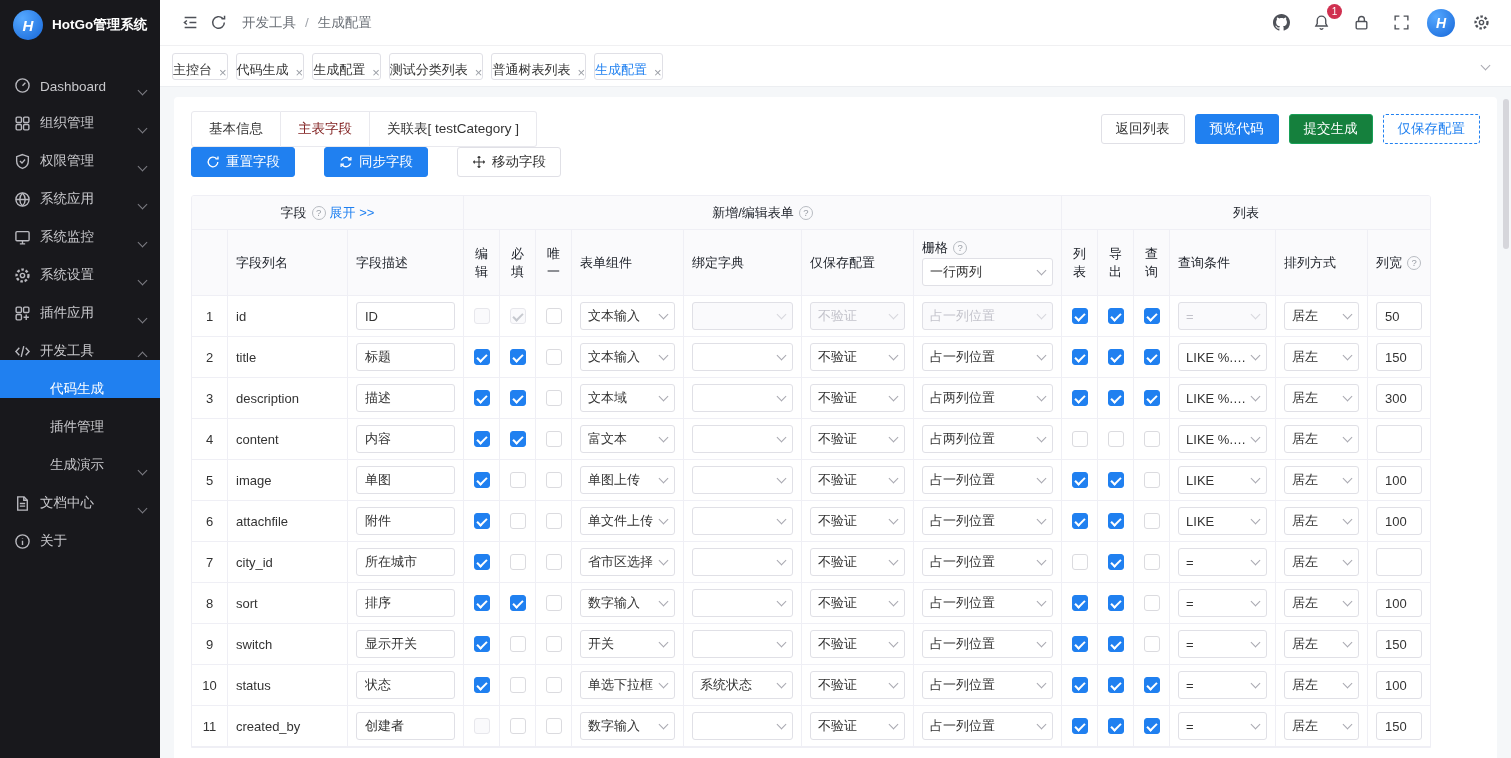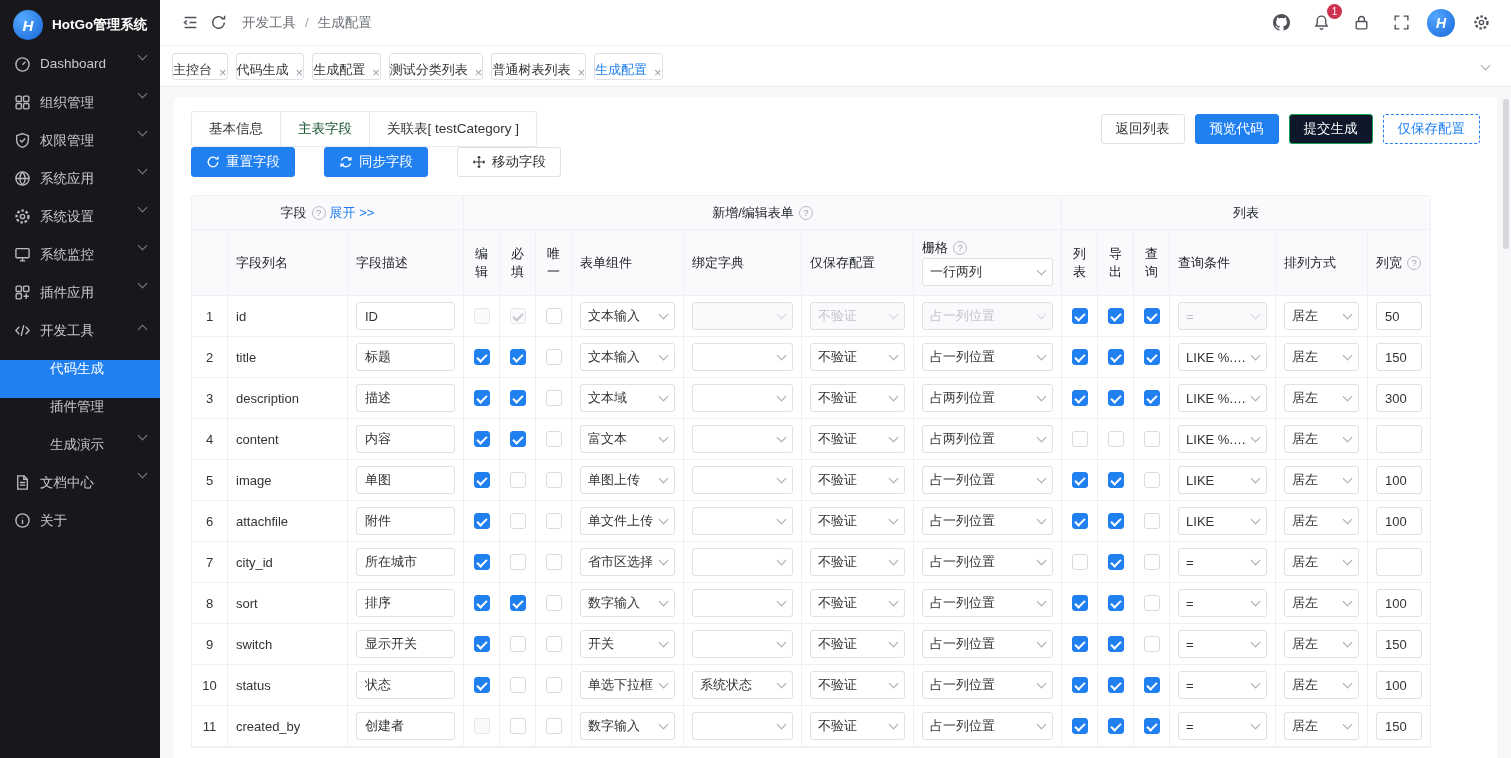--- a/index.html
+++ b/index.html
@@ -5,21 +5,21 @@
   *{margin:0;padding:0;box-sizing:border-box}
   html,body{width:1511px;height:758px;overflow:hidden;font-family:"Liberation Sans","DejaVu Sans",sans-serif;font-size:13px;color:#333639;background:#f5f7f9}
   .app{display:flex;height:100%}
 
   
   .sidebar{width:160px;background:#18181c;flex-shrink:0;display:flex;flex-direction:column;color:#c8c8cc}
   .logo{height:50px;display:flex;align-items:center;gap:9px;padding:0 13px}
   .logo-circle{width:30px;height:30px;border-radius:50%;background:radial-gradient(circle at 32% 28%,#55a8ff,#1667d9);display:flex;align-items:center;justify-content:center;color:#fff;font-weight:bold;font-style:italic;font-size:15px;flex-shrink:0}
   .logo-title{font-size:13.5px;font-weight:600;color:#fff;white-space:nowrap}
   .menu{flex:1;padding-top:6px;overflow:hidden}
-  .mi{height:38px;display:flex;align-items:flex-start;gap:9px;padding:0 14px;cursor:pointer;font-size:13.5px;color:#c8c8cc;white-space:nowrap}
+  .mi{height:38px;display:flex;align-items:flex-end;gap:9px;padding:0 14px;cursor:pointer;font-size:13.5px;color:#c8c8cc;white-space:nowrap}
   .mi .mic{width:17px;height:17px;flex-shrink:0;display:flex;align-items:center;justify-content:center;color:#b9b9bf}
   .mi .mic svg{width:17px;height:17px}
   .mi .mil{flex:1;overflow:hidden;text-overflow:ellipsis}
   .mi.child{padding-left:50px}
   .mi.active{background:#2080f0;color:#fff}
   .chev-ic{width:7px;height:7px;border-right:1.3px solid #7d7d84;border-bottom:1.3px solid #7d7d84;transform:rotate(45deg);margin-top:-4px;flex-shrink:0}
   .chev-ic.up{transform:rotate(-135deg);margin-top:4px}
 
   
   .main{flex:1;display:flex;flex-direction:column;min-width:0}
@@ -43,26 +43,26 @@
 
   
   .content{flex:1;padding:10px 14px;overflow:hidden}
   .card{background:#fff;border-radius:4px;padding:14px 17px;min-height:720px}
   .ct-row{display:flex;align-items:center;justify-content:space-between}
   .ct-tabs{display:flex}
   .ct-tab{height:36px;padding:0 17px;display:flex;align-items:center;border:1px solid #e9e9ee;background:#fff;color:#333;font-size:13.5px;cursor:pointer}
   .ct-tab+.ct-tab{border-left:none}
   .ct-tab:first-child{border-radius:3px 0 0 3px}
   .ct-tab:last-child{border-radius:0 3px 3px 0}
-  .ct-tab.active{color:#14532d}
+  .ct-tab.active{color:#7f1d1d}
   .actions{display:flex;gap:10px}
   .btn{height:30px;padding:0 14px;border-radius:3px;border:1px solid #e0e0e6;background:#fff;color:#333;font-size:13.5px;display:inline-flex;align-items:center;gap:6px;cursor:pointer;white-space:nowrap}
   .btn svg{width:14px;height:14px}
   .btn.primary{background:#2080f0;border-color:#2080f0;color:#fff}
-  .btn.success{background:#0f172a;border-color:#18a058;color:#fff}
+  .btn.success{background:#15803d;border-color:#18a058;color:#fff}
   .btn.ghost{background:#fff;border:1px dashed #2080f0;color:#2080f0}
   .toolbar{display:flex;gap:29px}
 
   
   .table-wrap{margin-top:18px;border:1px solid #efeff5;border-radius:3px 3px 0 0;display:inline-block;overflow:hidden}
   table.gtable{border-collapse:separate;border-spacing:0;table-layout:fixed;width:1238px;font-size:13px}
   .gtable th,.gtable td{border-right:1px solid #efeff5;border-bottom:1px solid #efeff5;padding:0 8px;vertical-align:middle;overflow:hidden}
   .gtable th:last-child,.gtable td:last-child{border-right:none}
   .gtable thead th{background:#fafafc;font-weight:500;color:#1d2129;text-align:left}
   .trg th{height:34px;text-align:center !important}
@@ -139,36 +139,36 @@
             <svg viewBox="0 0 16 16" fill="none" stroke="currentColor" stroke-width="1.3">
               <circle cx="8" cy="8" r="6.2"></circle>
               <path d="M1.8 8h12.4M8 1.8c-3.4 3.5-3.4 8.9 0 12.4M8 1.8c3.4 3.5 3.4 8.9 0 12.4"></path>
             </svg>
           </span>
           <span class="mil">系统应用</span>
           <span class="chev-ic down"></span>
         </div>
         <div class="mi">
           <span class="mic">
+            <svg viewBox="0 0 16 16" fill="none" stroke="currentColor" stroke-width="1.3">
+              <rect x="1.8" y="2.5" width="12.4" height="8.5" rx="1"></rect>
+              <path d="M5.5 14h5M8 11v3"></path>
+            </svg>
+          </span>
+          <span class="mil">系统监控</span>
+          <span class="chev-ic down"></span>
+        </div>
+        <div class="mi">
+          <span class="mic">
             <svg viewBox="0 0 16 16" fill="none" stroke="currentColor">
               <circle cx="8" cy="8" r="5.6" stroke-width="2.2" stroke-dasharray="2.4 1.7"></circle>
               <circle cx="8" cy="8" r="2" stroke-width="1.3"></circle>
             </svg>
           </span>
           <span class="mil">系统设置</span>
-          <span class="chev-ic down"></span>
-        </div>
-        <div class="mi">
-          <span class="mic">
-            <svg viewBox="0 0 16 16" fill="none" stroke="currentColor" stroke-width="1.3">
-              <rect x="1.8" y="2.5" width="12.4" height="8.5" rx="1"></rect>
-              <path d="M5.5 14h5M8 11v3"></path>
-            </svg>
-          </span>
-          <span class="mil">系统监控</span>
           <span class="chev-ic down"></span>
         </div>
         <div class="mi">
           <span class="mic">
             <svg viewBox="0 0 16 16" fill="none" stroke="currentColor" stroke-width="1.3">
               <rect x="2" y="2" width="5" height="5" rx="1"></rect>
               <rect x="9" y="2" width="5" height="5" rx="1"></rect>
               <rect x="2" y="9" width="5" height="5" rx="1"></rect>
               <path d="M11.5 9v5M9 11.5h5"></path>
             </svg>

